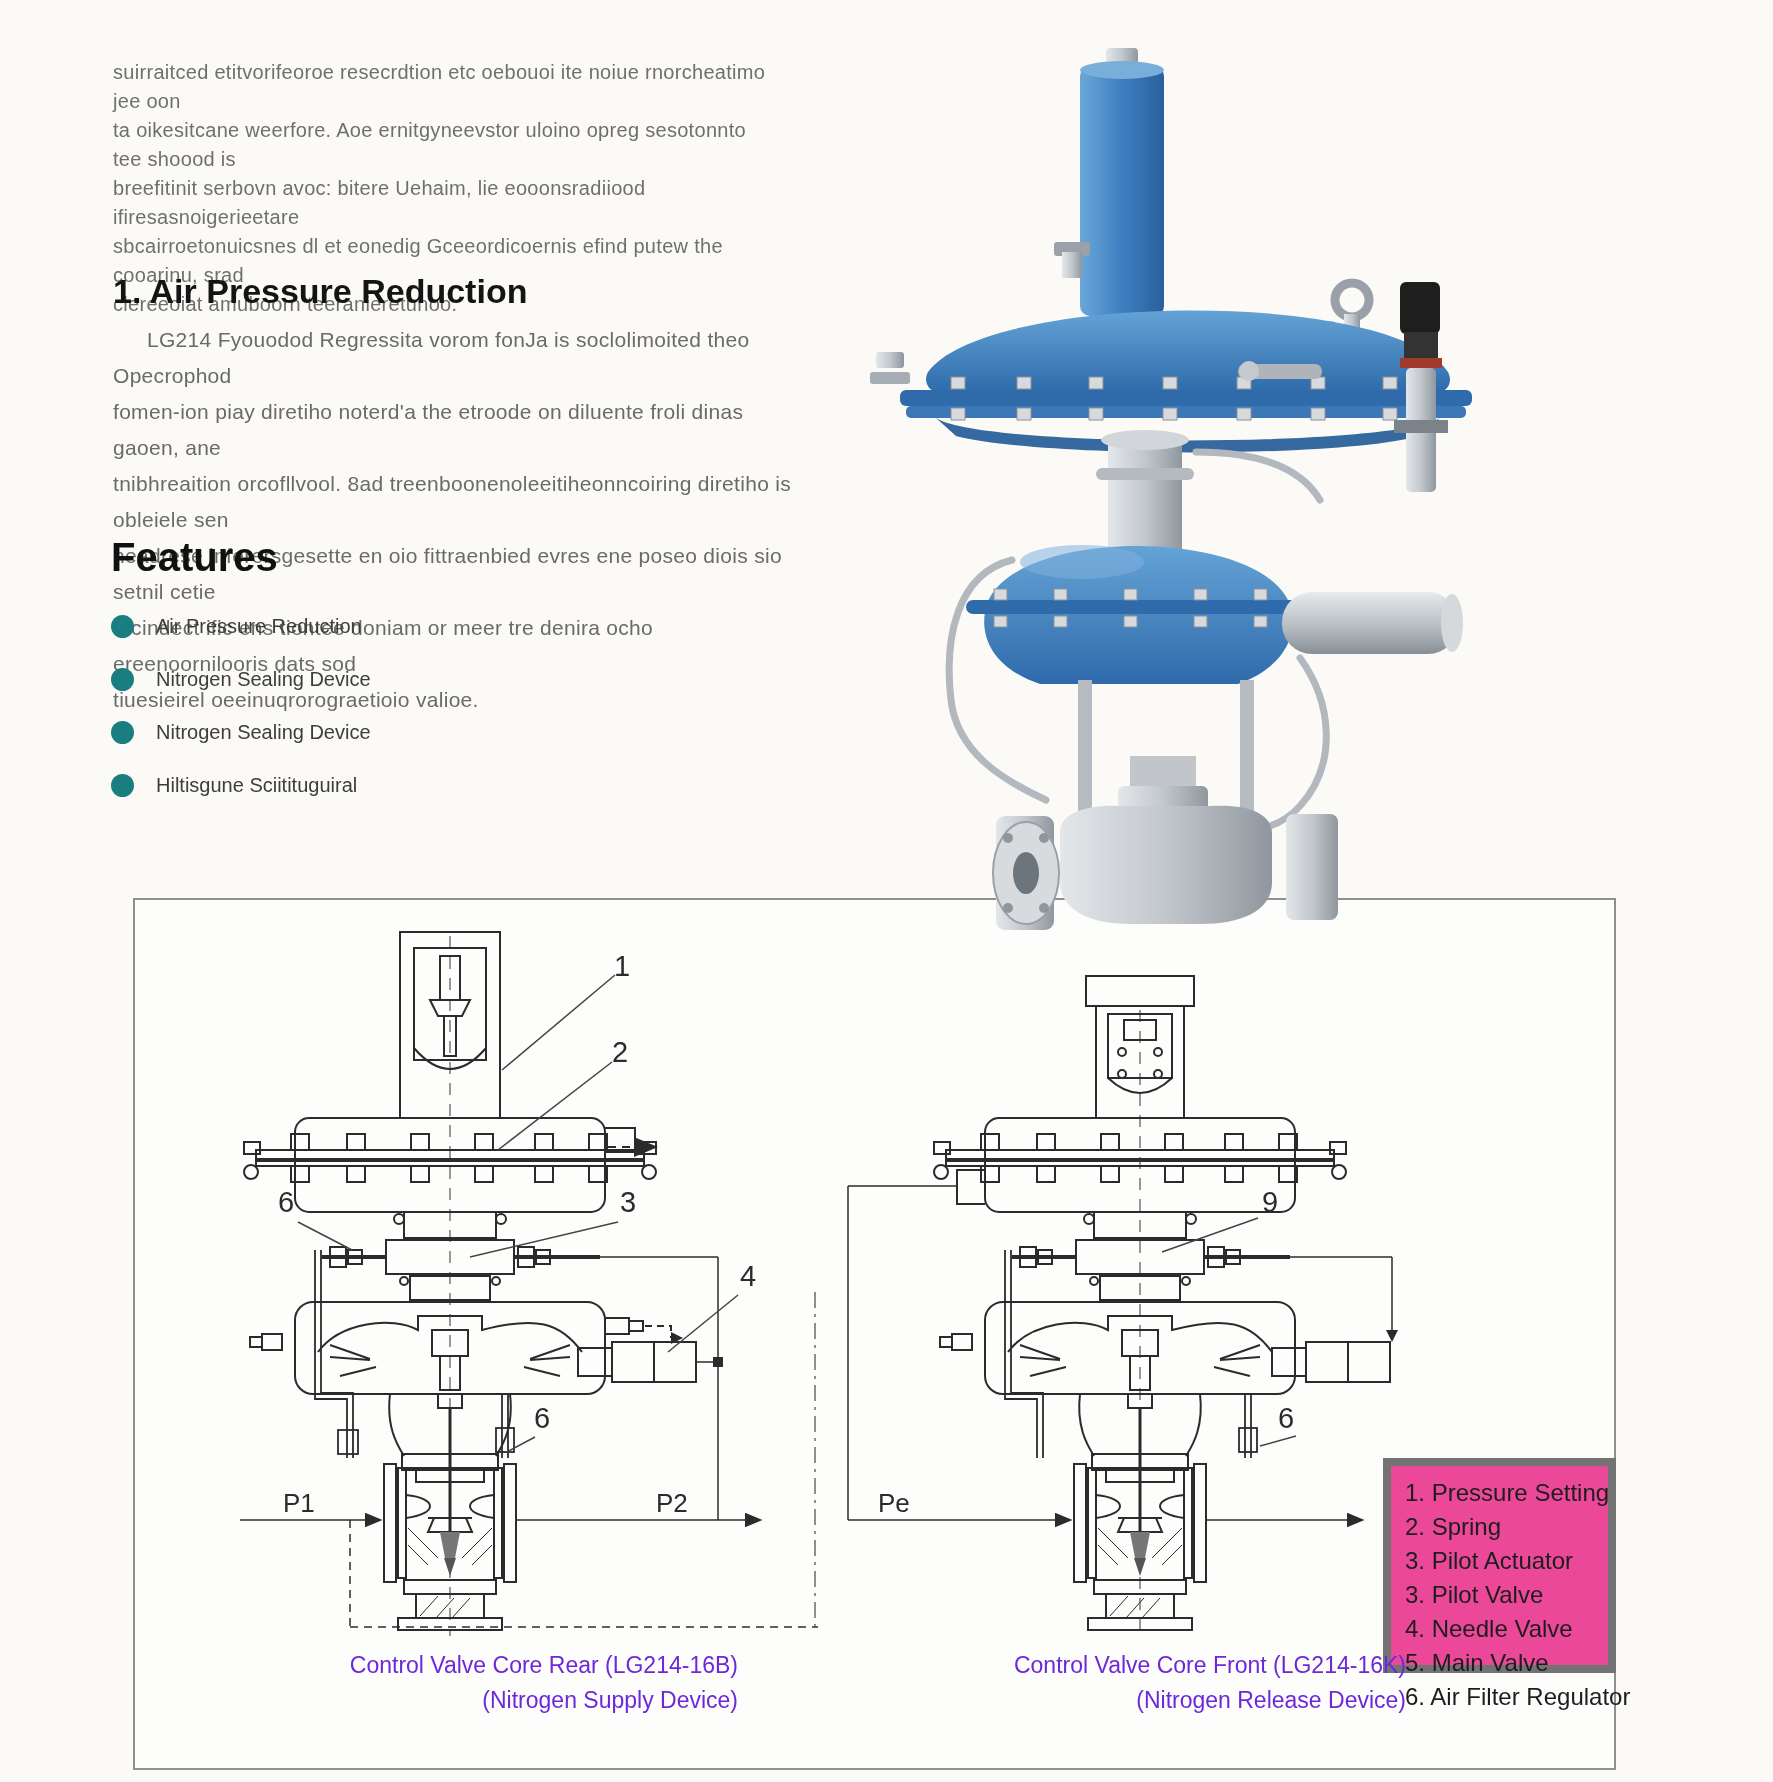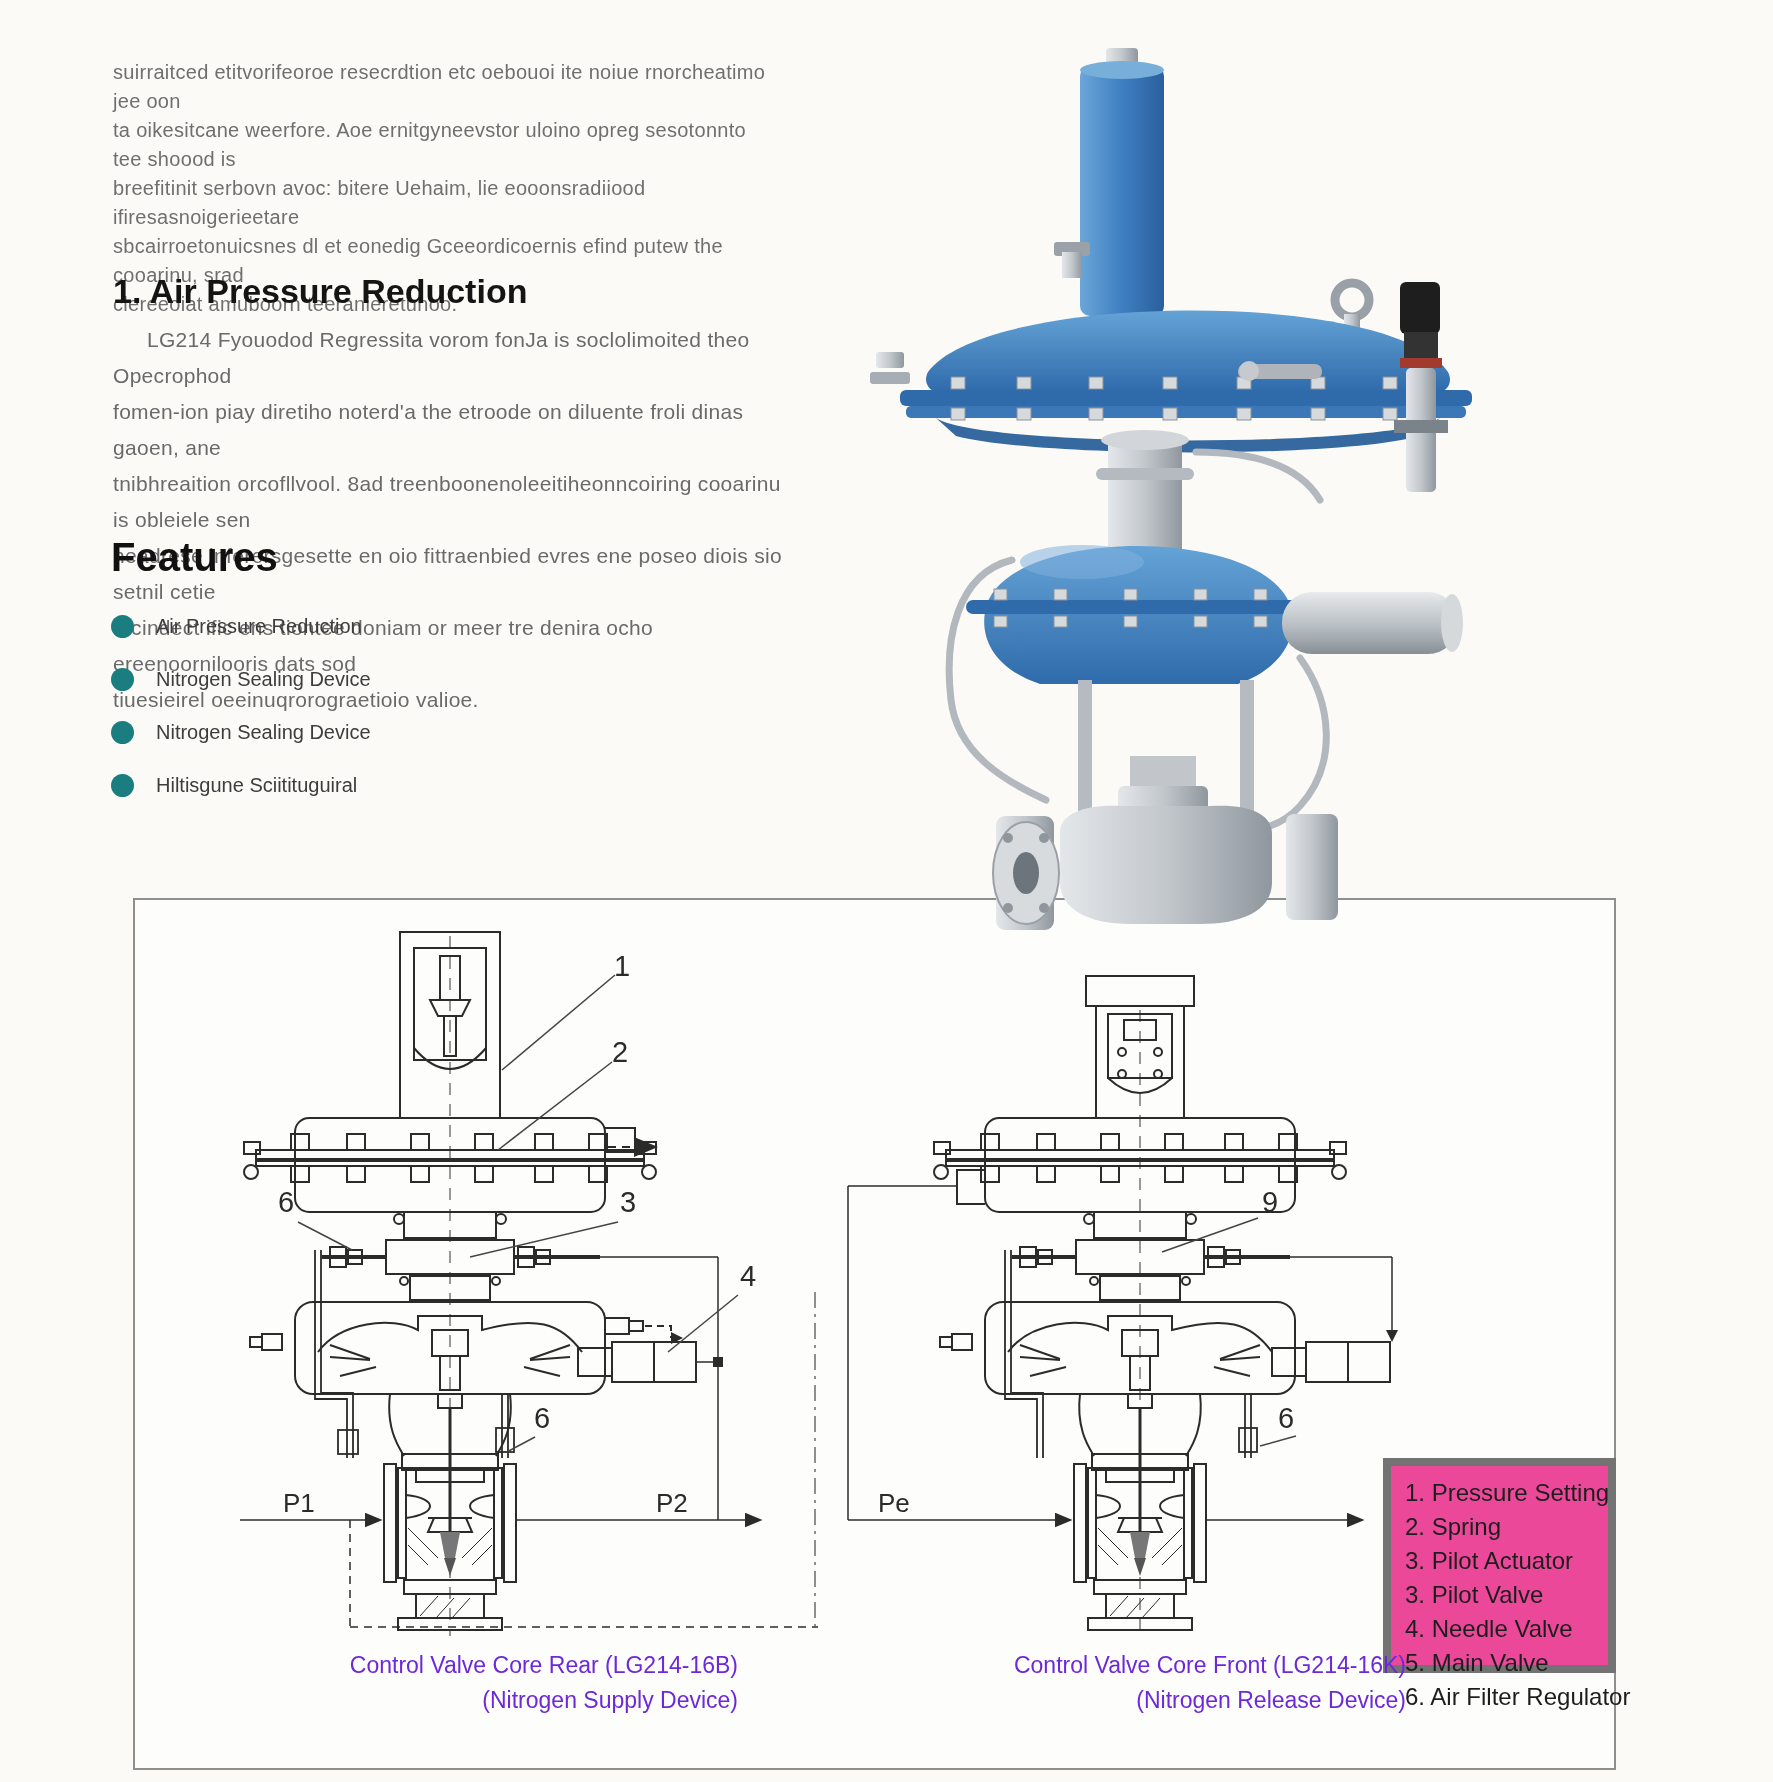--- a/index.html
+++ b/index.html
@@ -39,21 +39,21 @@
   <div>breefitinit serbovn avoc: bitere Uehaim, lie eooonsradiiood ifiresasnoigerieetare</div>
   <div>sbcairroetonuicsnes dl et eonedig Gceeordicoernis efind putew the cooarinu, srad</div>
   <div>clereeoiat amuboorn teeranieretunoo.</div>
 </div>
 
 <div class="abs h1">1. Air Pressure Reduction</div>
 
 <div class="abs para2">
   <div><span class="ind"></span><span>LG214 Fyouodod Regressita vorom fonJa is soclolimoited theo Opecrophod</span></div>
   <div>fomen-ion piay diretiho noterd'a the etroode on diluente froli dinas gaoen, ane</div>
-  <div>tnibhreaition orcofllvool. 8ad treenboonenoleeitiheonncoiring cooarinu is obleiele sen</div>
+  <div>tnibhreaition orcofllvool. 8ad treenboonenoleeitiheonncoiring diretiho is obleiele sen</div>
   <div>neadrese inferersgesette en oio fittraenbied evres ene poseo diois sio setnil cetie</div>
   <div>thcindect ific ens tiontee doniam or meer tre denira ocho ereenoornilooris dats sod</div>
   <div>tiuesieirel oeeinuqrorograetioio valioe.</div>
 </div>
 
 <div class="abs featH">Features</div>
 
 <div class="abs features">
   <div class="featRow">
     <span class="featDot" style="background:#1a7d80"></span>

